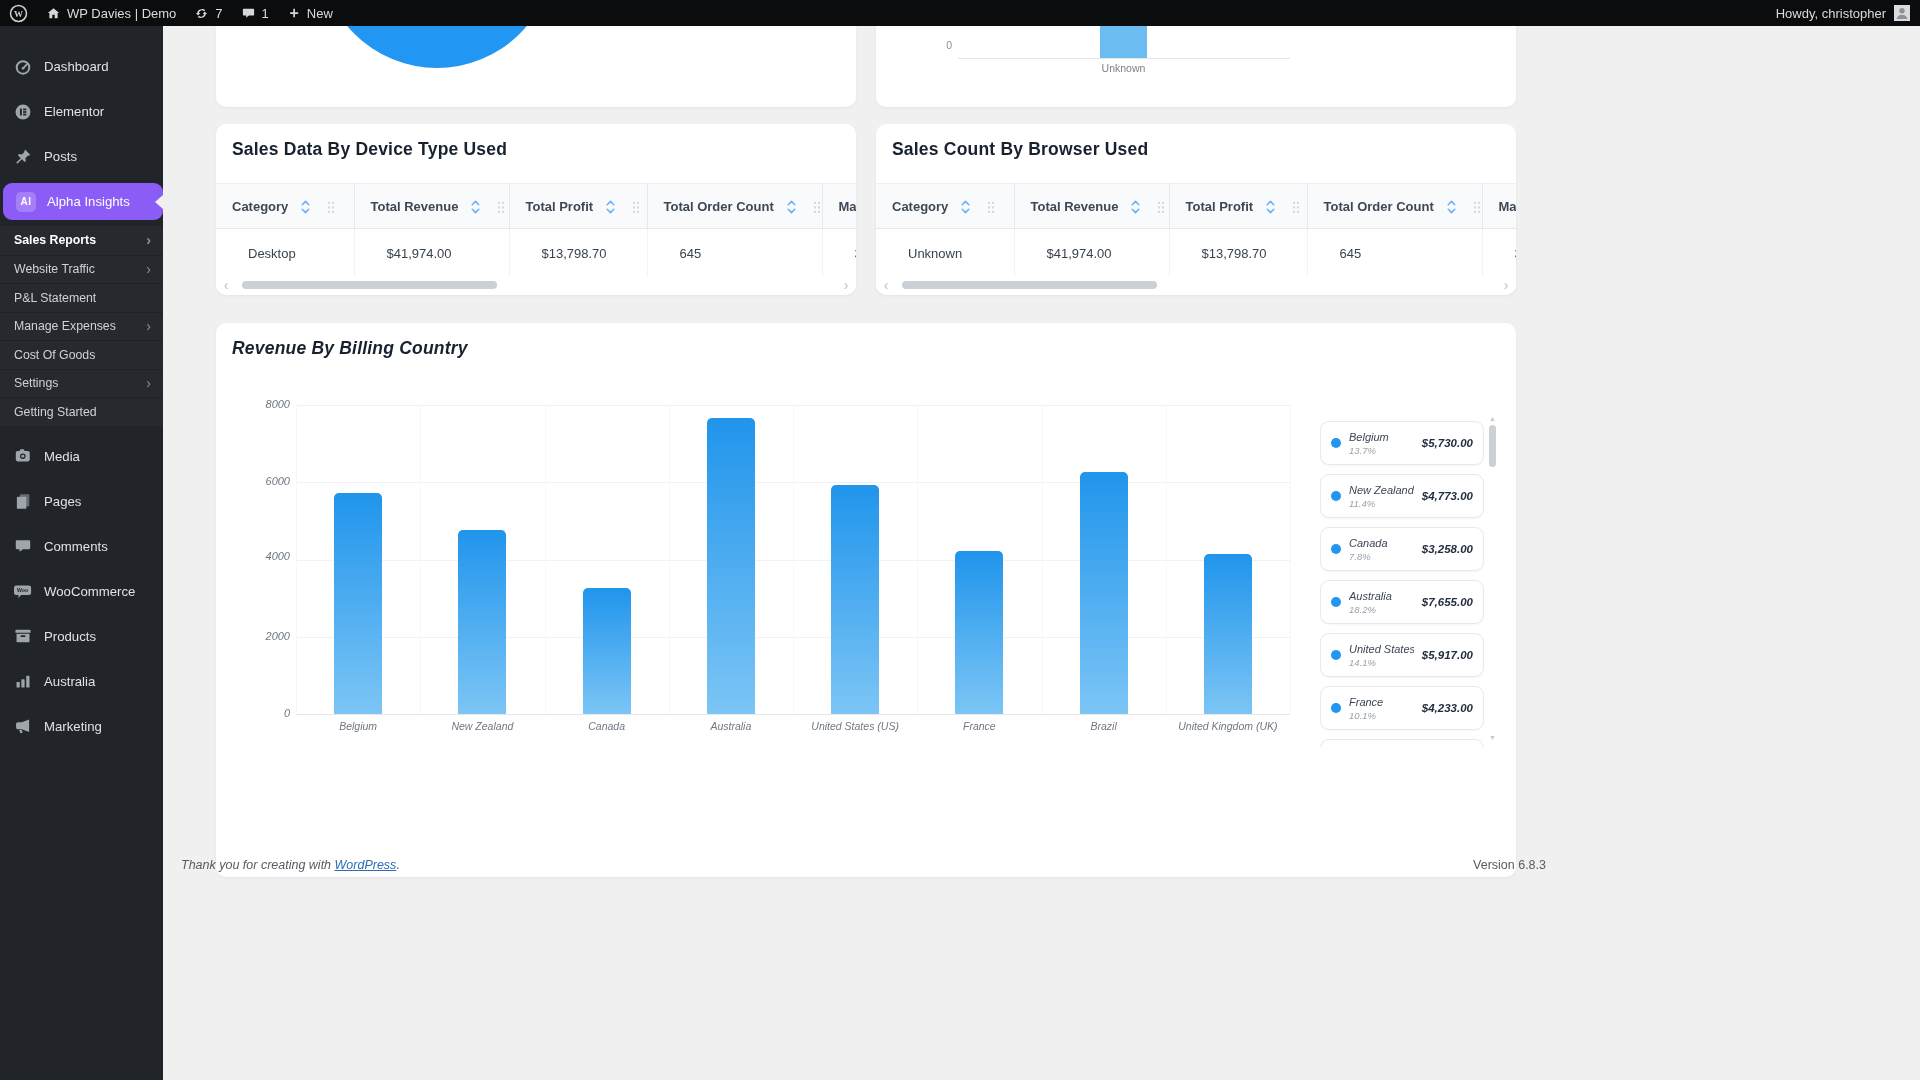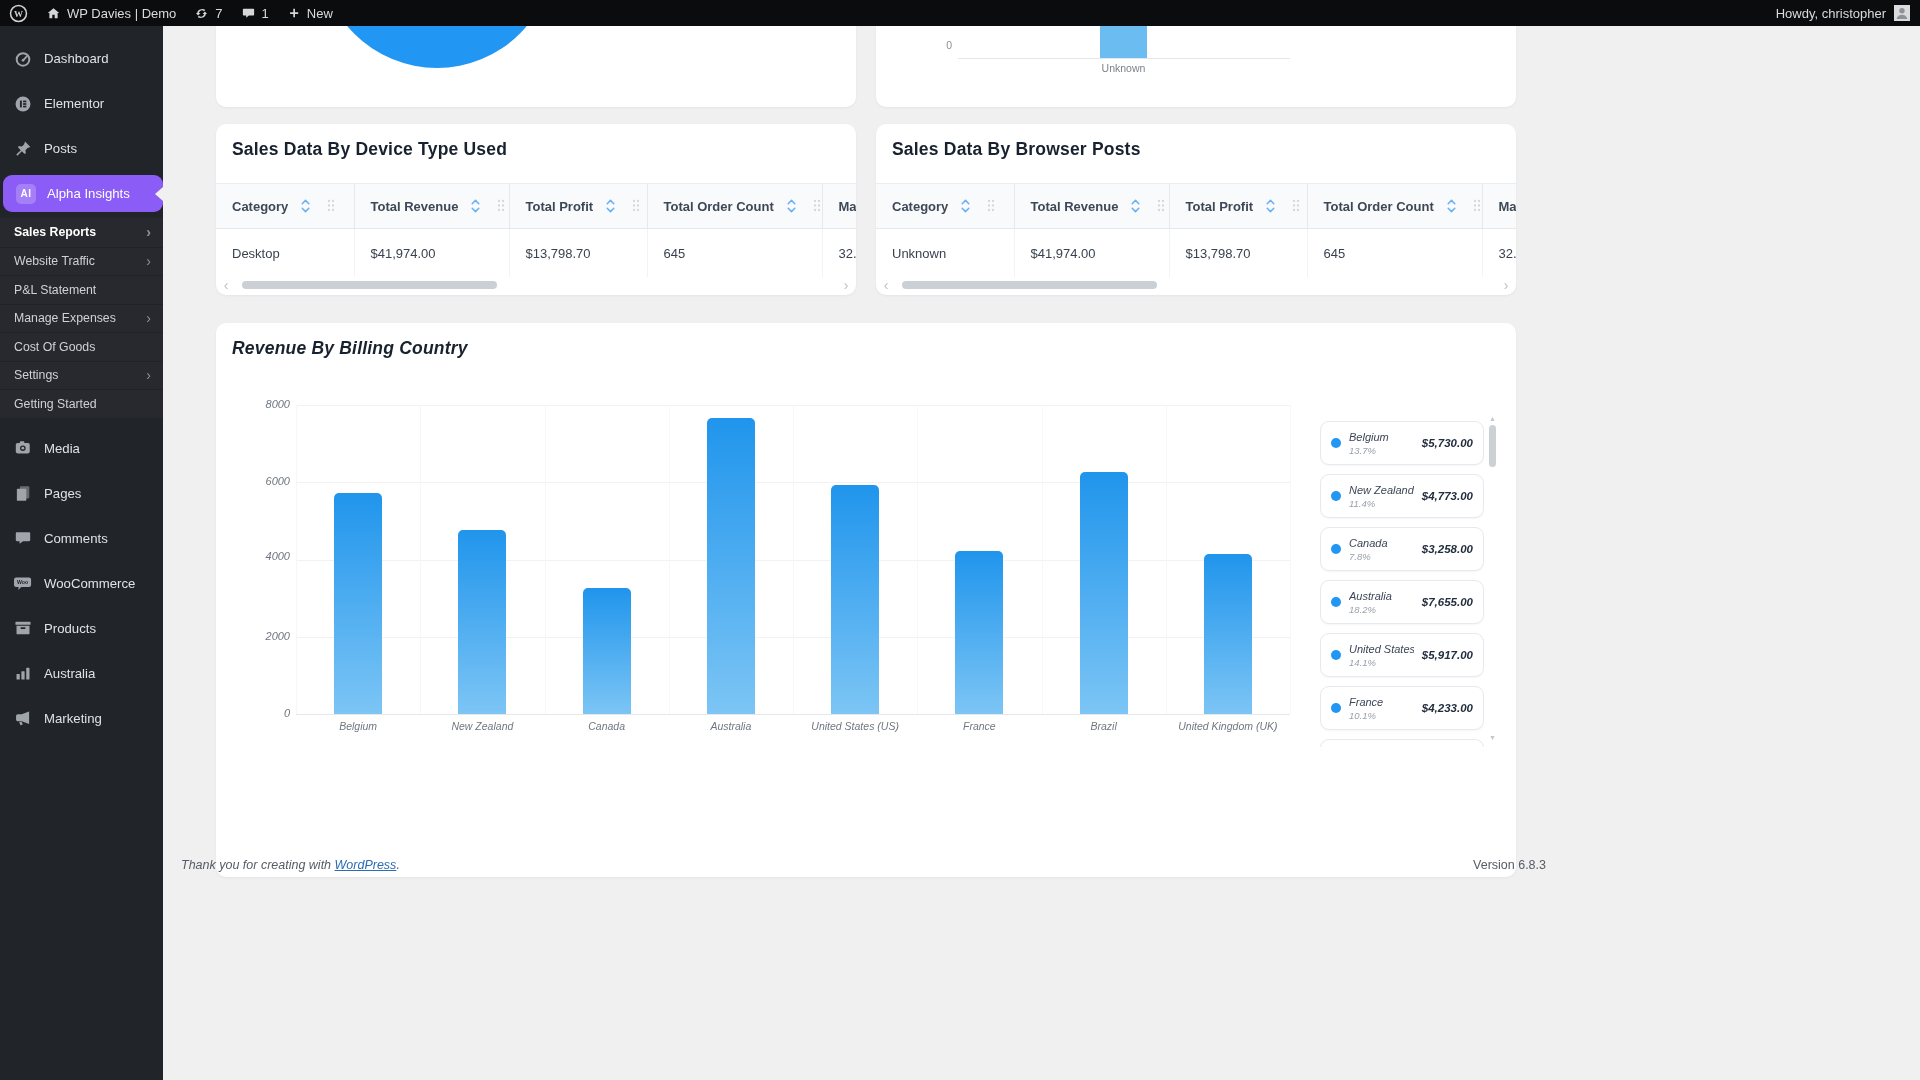--- a/index.html
+++ b/index.html
@@ -9,21 +9,21 @@
 
   
   .adminbar { position:absolute; top:0; left:0; width:1920px; height:26px; background:#0b0c0e;
     display:flex; align-items:center; color:#d9dbdd; font-size:13px; z-index:50; }
   .ab-item { display:flex; align-items:center; gap:6px; padding:0 9px; height:26px; cursor:pointer; }
   .ab-item svg { display:block; }
   .ab-right { margin-left:auto; display:flex; align-items:center; gap:8px; padding-right:10px; }
   .avatar { width:16px; height:16px; background:#d9dbde; display:inline-block; position:relative; }
 
   
-  .sidebar { position:absolute; top:26px; left:0; width:163px; height:1054px; background:#212529; padding-top:10px; }
+  .sidebar { position:absolute; top:26px; left:0; width:163px; height:1054px; background:#212529; padding-top:18px; }
   .side-item { height:45px; display:flex; align-items:center; gap:11px; padding:0 10px 0 13px;
     color:#e0e2e4; font-size:13.2px; font-weight:500; cursor:pointer; position:relative; }
   .side-item .sicon { width:20px; display:flex; justify-content:center; align-items:center; flex:none; }
   .side-item.active { background:#8b5cf6; border-radius:9px; margin:4px 0 4px 3px; height:37px; color:#fff; }
   .active-notch { position:absolute; right:0; top:50%; transform:translateY(-50%); width:0; height:0;
     border-top:7px solid transparent; border-bottom:7px solid transparent; border-right:8px solid #f0f0f1; }
   .ai-badge { width:20px; height:20px; border-radius:5px; background:rgba(255,255,255,.22); color:#fff;
     font-size:10px; font-weight:700; display:flex; align-items:center; justify-content:center; letter-spacing:.5px; }
   .submenu { background:#27292e; margin-top:6px; }
   .sub-item { height:28.5px; display:flex; align-items:center; padding:0 12px 0 14px; color:#cfd2d5;
@@ -48,22 +48,22 @@
   .mini-bar { position:absolute; left:224px; top:0; width:47px; height:32px; background:#6bbcf0; }
   .mini-xlabel { position:absolute; left:200px; top:36px; width:95px; text-align:center; font-size:10.5px; color:#7b828b; }
 
   
   .card-device  { left:53px;  top:98px; width:640px; height:171px; }
   .card-browser { left:713px; top:98px; width:640px; height:171px; }
   .table-wrap { position:absolute; left:0; top:59px; width:640px; height:94px; overflow:hidden; }
   table.data { border-collapse:collapse; table-layout:fixed; width:800px; }
   table.data th { height:45px; background:#f9fafb; border-top:1px solid #eceef1; border-bottom:1px solid #e6e8ec;
     border-right:1px solid #e6e8ec; font-size:13px; font-weight:600; color:#3d4856; text-align:left; padding-left:16px; }
-  table.data td { height:49px; background:#fff; border-right:1px solid #f1f3f5; font-size:13px; color:#39434f; padding-left:16px; }
-  .th-inner { display:flex; align-items:flex-start; }
+  table.data td { height:49px; background:#fff; border-right:1px solid #f1f3f5; font-size:13px; color:#39434f; padding-left:32px; }
+  .th-inner { display:flex; align-items:flex-end; }
   .sort-icon { margin-left:13px; flex:none; }
   .grip-icon { margin-left:17px; flex:none; }
   .hscroll { position:absolute; left:4px; top:154px; width:632px; height:14px; display:flex; align-items:center; }
   .hs-arrow { width:12px; text-align:center; font-size:14px; color:#b9bfc6; line-height:1; cursor:pointer; user-select:none; }
   .hs-track { flex:1; position:relative; height:8px; }
   .hs-thumb { position:absolute; left:10px; top:0; width:255px; height:8px; background:#cbd0d6; border-radius:4px; cursor:pointer; }
 
   
   .card-chart { left:53px; top:297px; width:1300px; height:554px;font-style:italic; }
   .ylabel { position:absolute; width:48px; text-align:right; font-size:11px; color:#6e7681; }
@@ -392,21 +392,21 @@
       <div class="hscroll">
         <span class="hs-arrow">‹</span>
         <span class="hs-track">
             <span class="hs-thumb"></span>
           </span>
         <span class="hs-arrow">›</span>
       </div>
     </div>
 
     <div class="card card-browser">
-      <div class="card-title">Sales Data By Browser Posts</div>
+      <div class="card-title">Sales Count By Browser Used</div>
       <div class="table-wrap">
         <table class="data" id="browser-table">
           <colgroup>
               <col style="width:138px">
               <col style="width:155px">
               <col style="width:138px">
               <col style="width:175px">
               <col style="width:194px">
             </colgroup>
           <thead>

